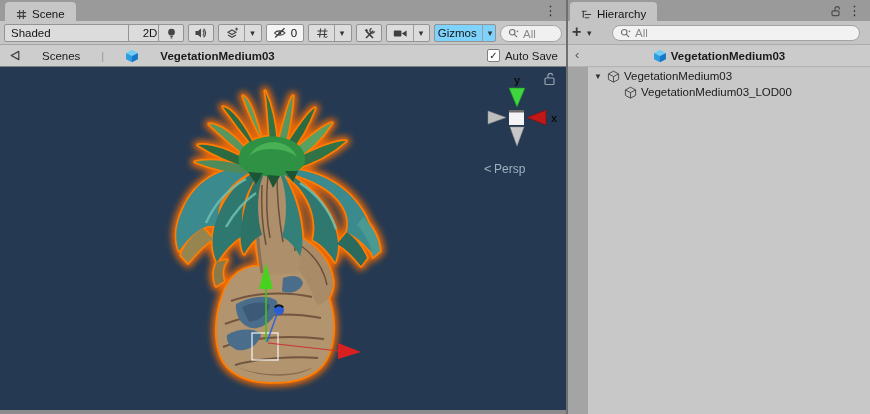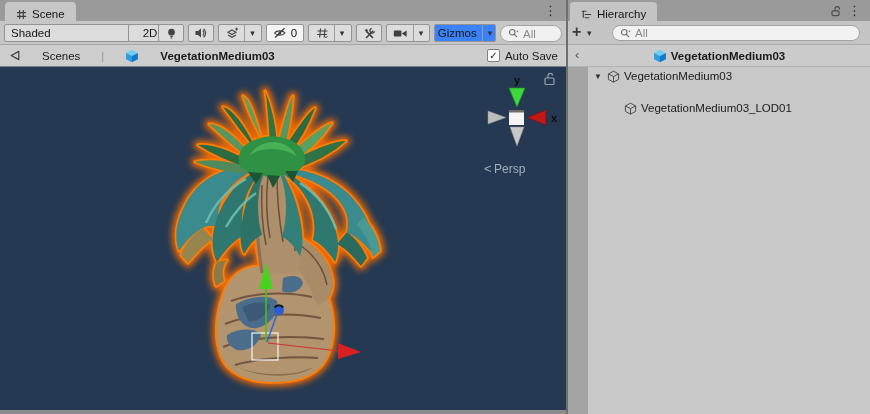--- a/index.html
+++ b/index.html
@@ -114,21 +114,21 @@
         </svg>
       </div>
       <div class="tbtn" style="left:386px;width:44px;">
         <svg class="icon" width="15" height="11" viewBox="0 0 15 11">
           <rect x="0.8" y="2.6" width="7.6" height="6" rx="1" fill="#3f3f3f"></rect>
           <polygon points="8.8,5.6 13.6,2.4 13.6,8.8" fill="#3f3f3f"></polygon>
         </svg>
         <span class="segdiv"></span>
         <span class="caret">▾</span>
       </div>
-      <div class="tbtn" style="left:434px;width:62px;background:#3b82f6;">
+      <div class="tbtn" style="left:434px;width:62px;background:#7dd3fc;">
         <span>Gizmos</span>
         <span class="segdiv"></span>
         <span class="caret">▾</span>
       </div>
       <div class="searchfield" style="left:500px;top:4px;width:62px;height:17px;">
         <svg class="icon" width="11" height="11" viewBox="0 0 12 12">
           <circle cx="4.6" cy="4.6" r="3" stroke="#6d6d6d" stroke-width="1.2" fill="none"></circle>
           <path d="M6.9,6.9 L10,10" stroke="#6d6d6d" stroke-width="1.2"></path>
           <polygon points="9,3 11.6,3 10.3,4.8" fill="#6d6d6d"></polygon>
         </svg>
@@ -339,25 +339,25 @@
 
       <div class="hrow" style="top:1px;padding-left:5px;">
         <span class="foldout">▼</span>
         <svg class="icon" width="13" height="13" viewBox="0 0 13 13">
           <polygon points="6.5,1.2 11.6,3.9 6.5,6.6 1.4,3.9" stroke="#4f4f4f" stroke-width="1" fill="none" stroke-linejoin="round"></polygon>
           <path d="M1.4,3.9 V9.4 L6.5,12.1 L11.6,9.4 V3.9 M6.5,6.6 V12.1" stroke="#4f4f4f" stroke-width="1" fill="none" stroke-linejoin="round"></path>
         </svg>
         <span>VegetationMedium03</span>
       </div>
 
-
-      <div class="hrow" style="top:33px;padding-left:36px;">
+      <div class="hrow" style="top:17px;padding-left:36px;">
         <svg class="icon" width="13" height="13" viewBox="0 0 13 13">
           <polygon points="6.5,1.2 11.6,3.9 6.5,6.6 1.4,3.9" stroke="#4f4f4f" stroke-width="1" fill="none" stroke-linejoin="round"></polygon>
           <path d="M1.4,3.9 V9.4 L6.5,12.1 L11.6,9.4 V3.9 M6.5,6.6 V12.1" stroke="#4f4f4f" stroke-width="1" fill="none" stroke-linejoin="round"></path>
         </svg>
-        <span>VegetationMedium03_LOD01</span>
-      </div>
+        <span>VegetationMedium03_LOD00</span>
+      </div>
+
 
     </div>
   </div>
 
 </div>
 
 </body></html>

